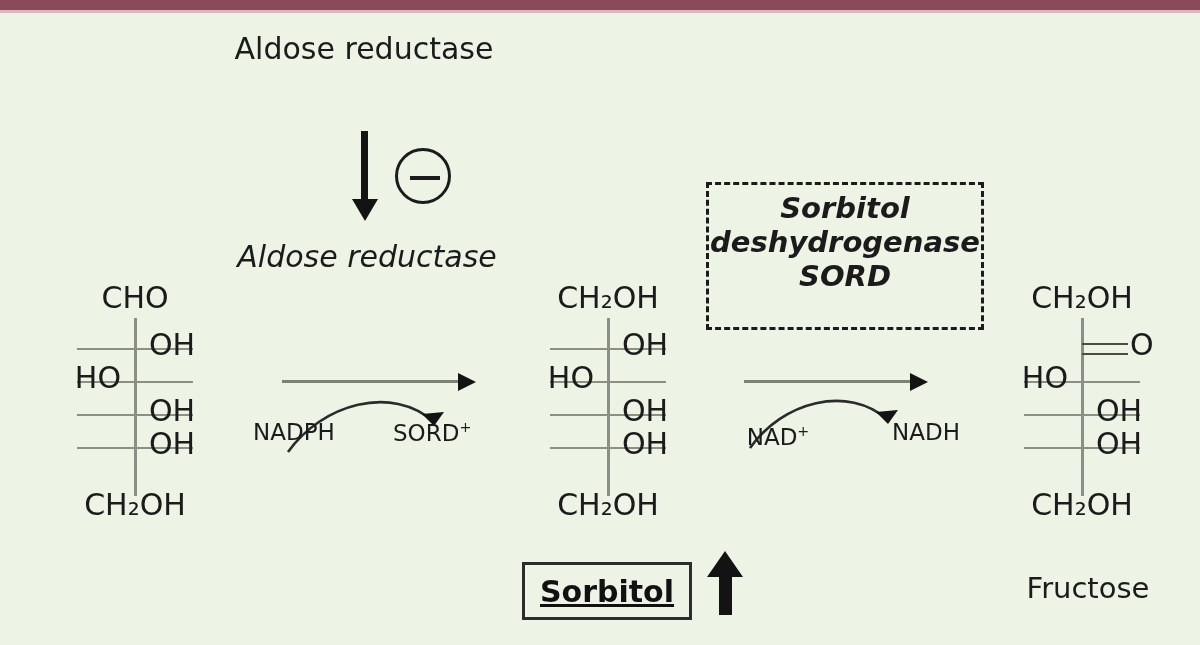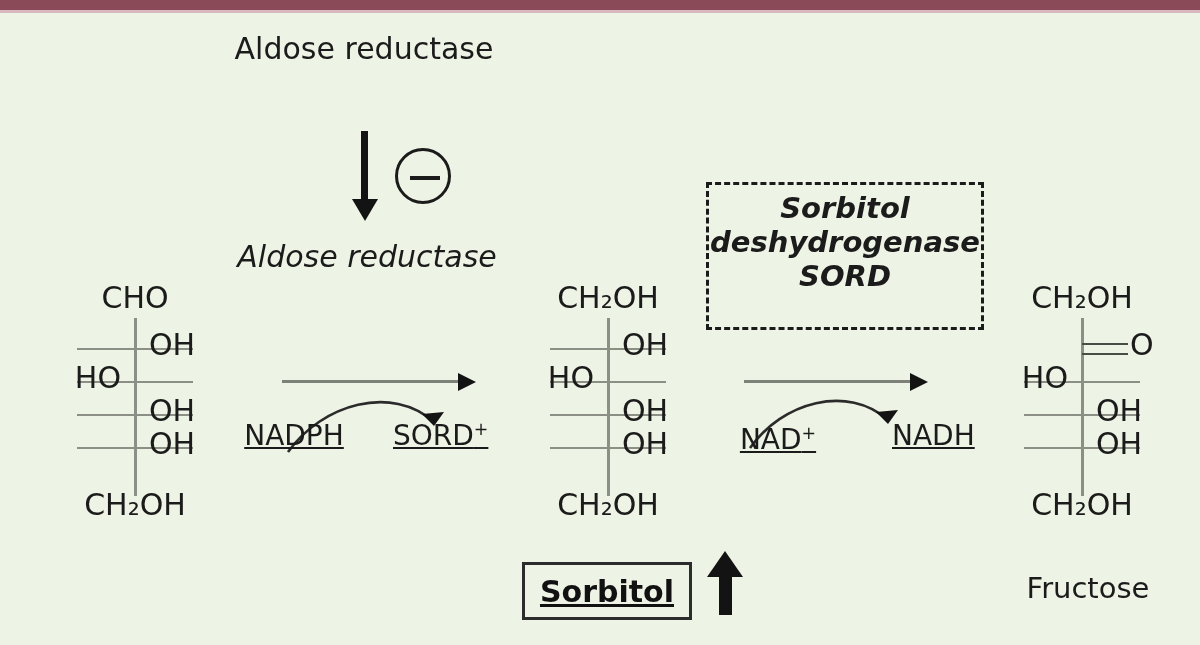--- a/index.html
+++ b/index.html
@@ -44,23 +44,22 @@
     font-size: 30px;
     font-family: "DejaVu Sans", sans-serif;
     letter-spacing: 0px;
   }
   .enzyme-italic {
     font-size: 30px;
     font-style: italic;
     font-family: "DejaVu Sans", sans-serif;
   }
   .cofactor {
-    font-size: 28px;
-    font-family: "DejaVu Sans", sans-serif;
-    text-decoration: underline;
+    font-size: 23px;
+    font-family: "DejaVu Sans", sans-serif;
   }
   .cofactor sup {
     font-size: 0.62em;
     vertical-align: super;
   }
   .mol-name {
     font-size: 29px;
     font-family: "DejaVu Sans", sans-serif;
   }
 

